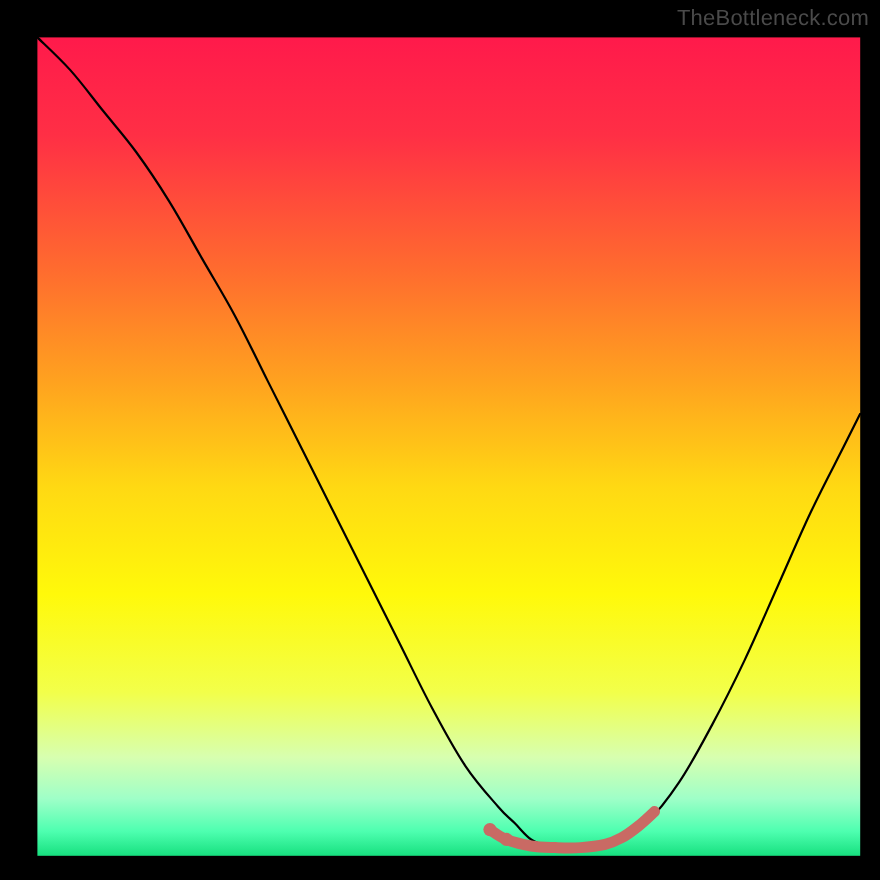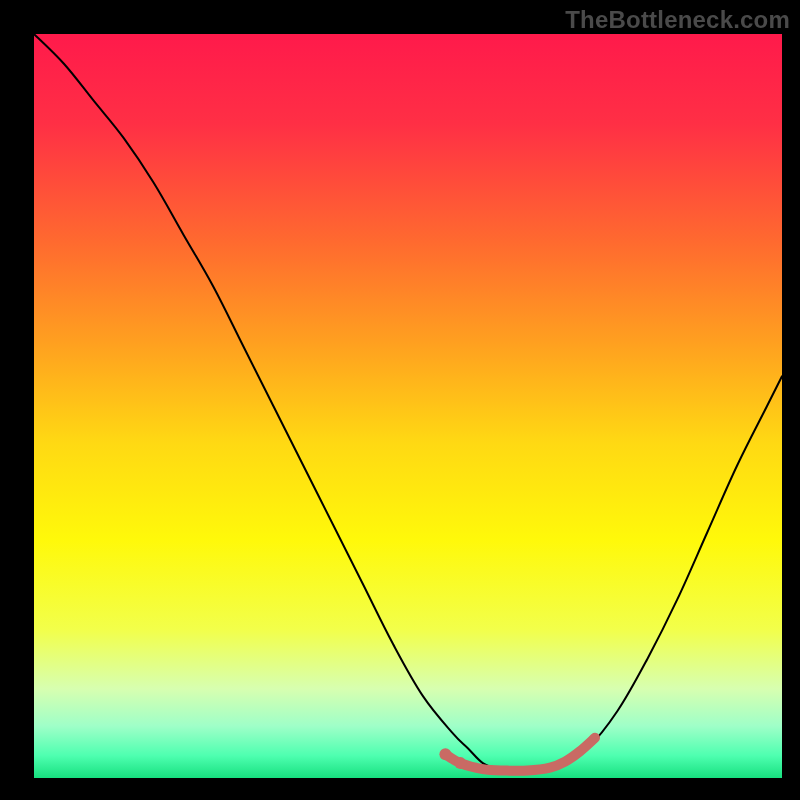--- a/index.html
+++ b/index.html
@@ -15,22 +15,22 @@
     position: relative;
     width: 800px;
     height: 800px;
     background: #000;
   }
   .watermark {
     position: absolute;
     top: 6px;
     right: 10px;
     color: #4a4a4a;
-    font-size: 24px;
-    font-weight: 700;
+    font-size: 20px;
+    font-weight: 400;
     letter-spacing: 0.2px;
     user-select: none;
   }
   svg {
     position: absolute;
     left: 0;
     top: 0;
   }
 </style>
 </head>

